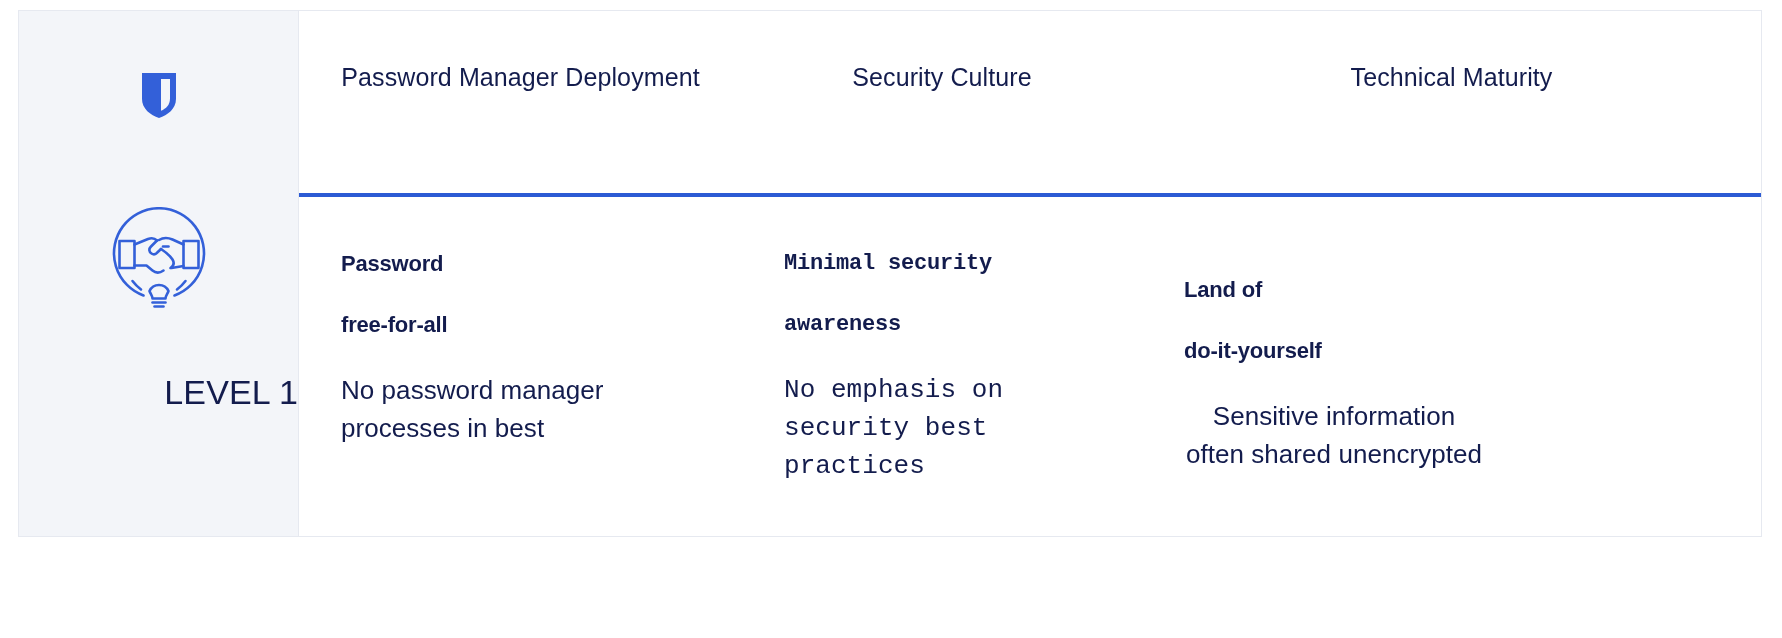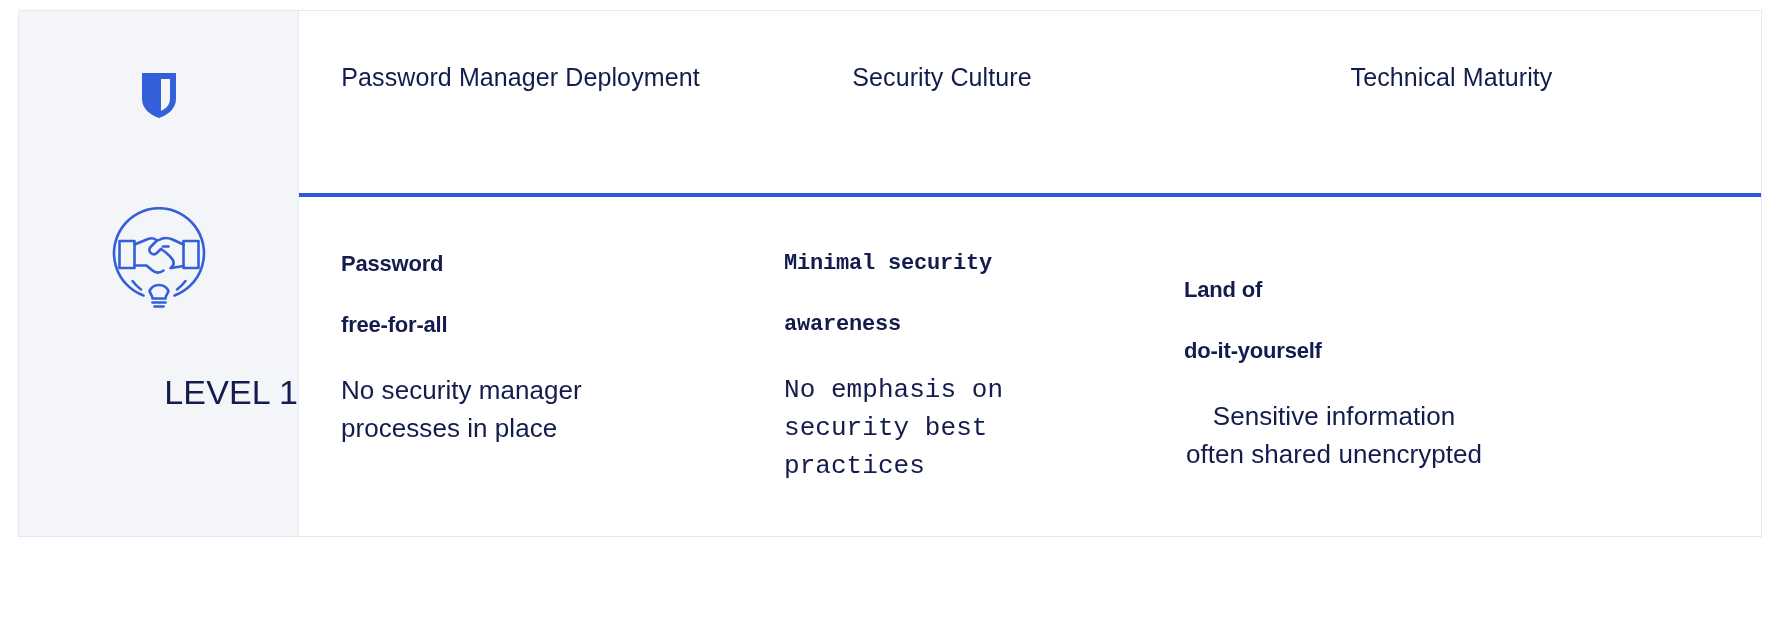--- a/index.html
+++ b/index.html
@@ -206,21 +206,21 @@
         <div class="col-head">Technical Maturity</div>
       </div>
     </div>
 
     <div class="divider"></div>
 
     <div class="body-row">
       <div class="cell cell-1">
         <p class="cell-title">Password
 free-for-all</p>
-        <p class="cell-desc">No security manager processes in place</p>
+        <p class="cell-desc">No password manager processes in best</p>
       </div>
       <div class="cell cell-2">
         <p class="cell-title">Minimal security awareness</p>
         <p class="cell-desc">No emphasis on security best practices</p>
       </div>
       <div class="cell cell-3">
         <p class="cell-title">Land of
 do-it-yourself</p>
         <p class="cell-desc">Sensitive information often shared unencrypted</p>
       </div>

